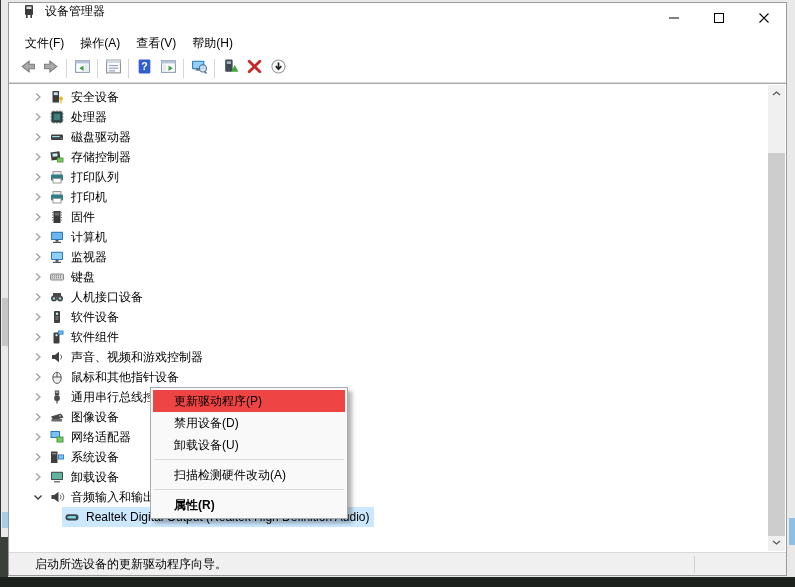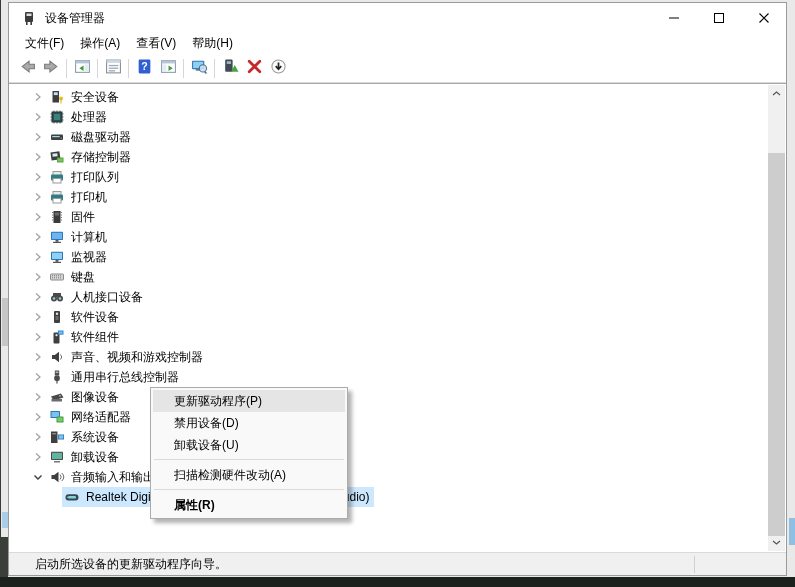--- a/index.html
+++ b/index.html
@@ -15,21 +15,21 @@
   .frag-blue-left{position:absolute;left:2px;top:512px;width:6px;height:16px;background:#a9cde8;}
   .frag-dark-left{position:absolute;left:0;top:537px;width:8px;height:40px;background:#3a3f3a;}
   .frag-blue-right{position:absolute;left:789px;top:518px;width:6px;height:27px;background:#8fc0e4;}
 
   
   .window{
     position:absolute;left:8px;top:2px;width:779px;height:574px;
     background:#ffffff;border:1px solid #9a9a9a;box-sizing:border-box;
     display:flex;flex-direction:column;
   }
-  .titlebar{height:30px;flex:0 0 auto;display:flex;align-items:center;background:#fff;}
+  .titlebar{height:30px;flex:0 0 auto;display:flex;background:#fff;}
   .title-icon{margin-left:12px;width:16px;height:16px;flex:0 0 auto;}
   .title-text{margin-left:8px;font-size:12px;color:#000;}
   .controls{margin-left:auto;display:flex;height:100%;}
   .ctrl{width:45px;height:100%;display:flex;align-items:center;justify-content:center;}
 
   .menubar{height:21px;flex:0 0 auto;display:flex;align-items:center;padding-left:8px;background:#fff;}
   .menu-item{font-size:12px;color:#000;padding:2px 8px;}
 
   .toolbar{height:28px;flex:0 0 auto;display:flex;align-items:center;padding-left:6px;border-bottom:1px solid #d9d9d9;background:#fff;}
   .tb{width:24px;height:24px;display:flex;align-items:center;justify-content:center;}
@@ -58,21 +58,21 @@
   .status-sep{position:absolute;left:685px;top:3px;bottom:2px;width:1px;background:#d0d0d0;}
 
   
   .context-menu{
     position:absolute;left:150px;top:387px;width:198px;z-index:10;
     background:#f9f9f9;border:1px solid #ababab;
     box-shadow:4px 4px 4px rgba(0,0,0,0.3);
     padding:2px 0;box-sizing:border-box;
   }
   .cm-item{height:22px;line-height:22px;font-size:12px;color:#000;padding-left:21px;margin:0 2px;}
-  .cm-item.hl{background:#e5e5e5;}
+  .cm-item.hl{background:#ef4444;}
   .cm-item.bold{font-weight:bold;}
   .cm-sep{height:1px;background:#dadada;margin:3px 3px 4px 3px;}
 </style>
 </head>
 <body>
 
 <div class="backdrop"></div>
 <div class="frag-thumb-left"></div>
 <div class="frag-blue-left"></div>
 <div class="frag-dark-left"></div>
@@ -378,20 +378,32 @@
             </svg></span>
           <span class="tlabel">声音、视频和游戏控制器</span>
         </div>
         <div class="trow">
           <span class="chev">
             <svg viewBox="0 0 16 16">
               <path d="M6 4.5 L10 8 L6 11.5" stroke="#a2a2a2" stroke-width="1.3" fill="none"></path>
             </svg>
           </span>
           <span class="ticon"><svg viewBox="0 0 16 16">
+              <ellipse cx="8" cy="8.8" rx="4.2" ry="5.6" fill="#efefef" stroke="#555"></ellipse>
+              <path d="M8 3.2 V8 M3.8 8 H12.2" stroke="#555"></path>
+            </svg></span>
+          <span class="tlabel">鼠标和其他指针设备</span>
+        </div>
+        <div class="trow">
+          <span class="chev">
+            <svg viewBox="0 0 16 16">
+              <path d="M6 4.5 L10 8 L6 11.5" stroke="#a2a2a2" stroke-width="1.3" fill="none"></path>
+            </svg>
+          </span>
+          <span class="ticon"><svg viewBox="0 0 16 16">
               <rect x="5.8" y="1.5" width="4.4" height="5" fill="#4a4a4a"></rect>
               <rect x="6.7" y="2.5" width="1" height="1.6" fill="#dedede"></rect>
               <rect x="8.3" y="2.5" width="1" height="1.6" fill="#dedede"></rect>
               <rect x="5.2" y="6.5" width="5.6" height="5.5" rx="2" fill="#4a4a4a"></rect>
               <rect x="7.4" y="12" width="1.2" height="2.5" fill="#4a4a4a"></rect>
             </svg></span>
           <span class="tlabel">通用串行总线控制器</span>
         </div>
         <div class="trow">
           <span class="chev">

